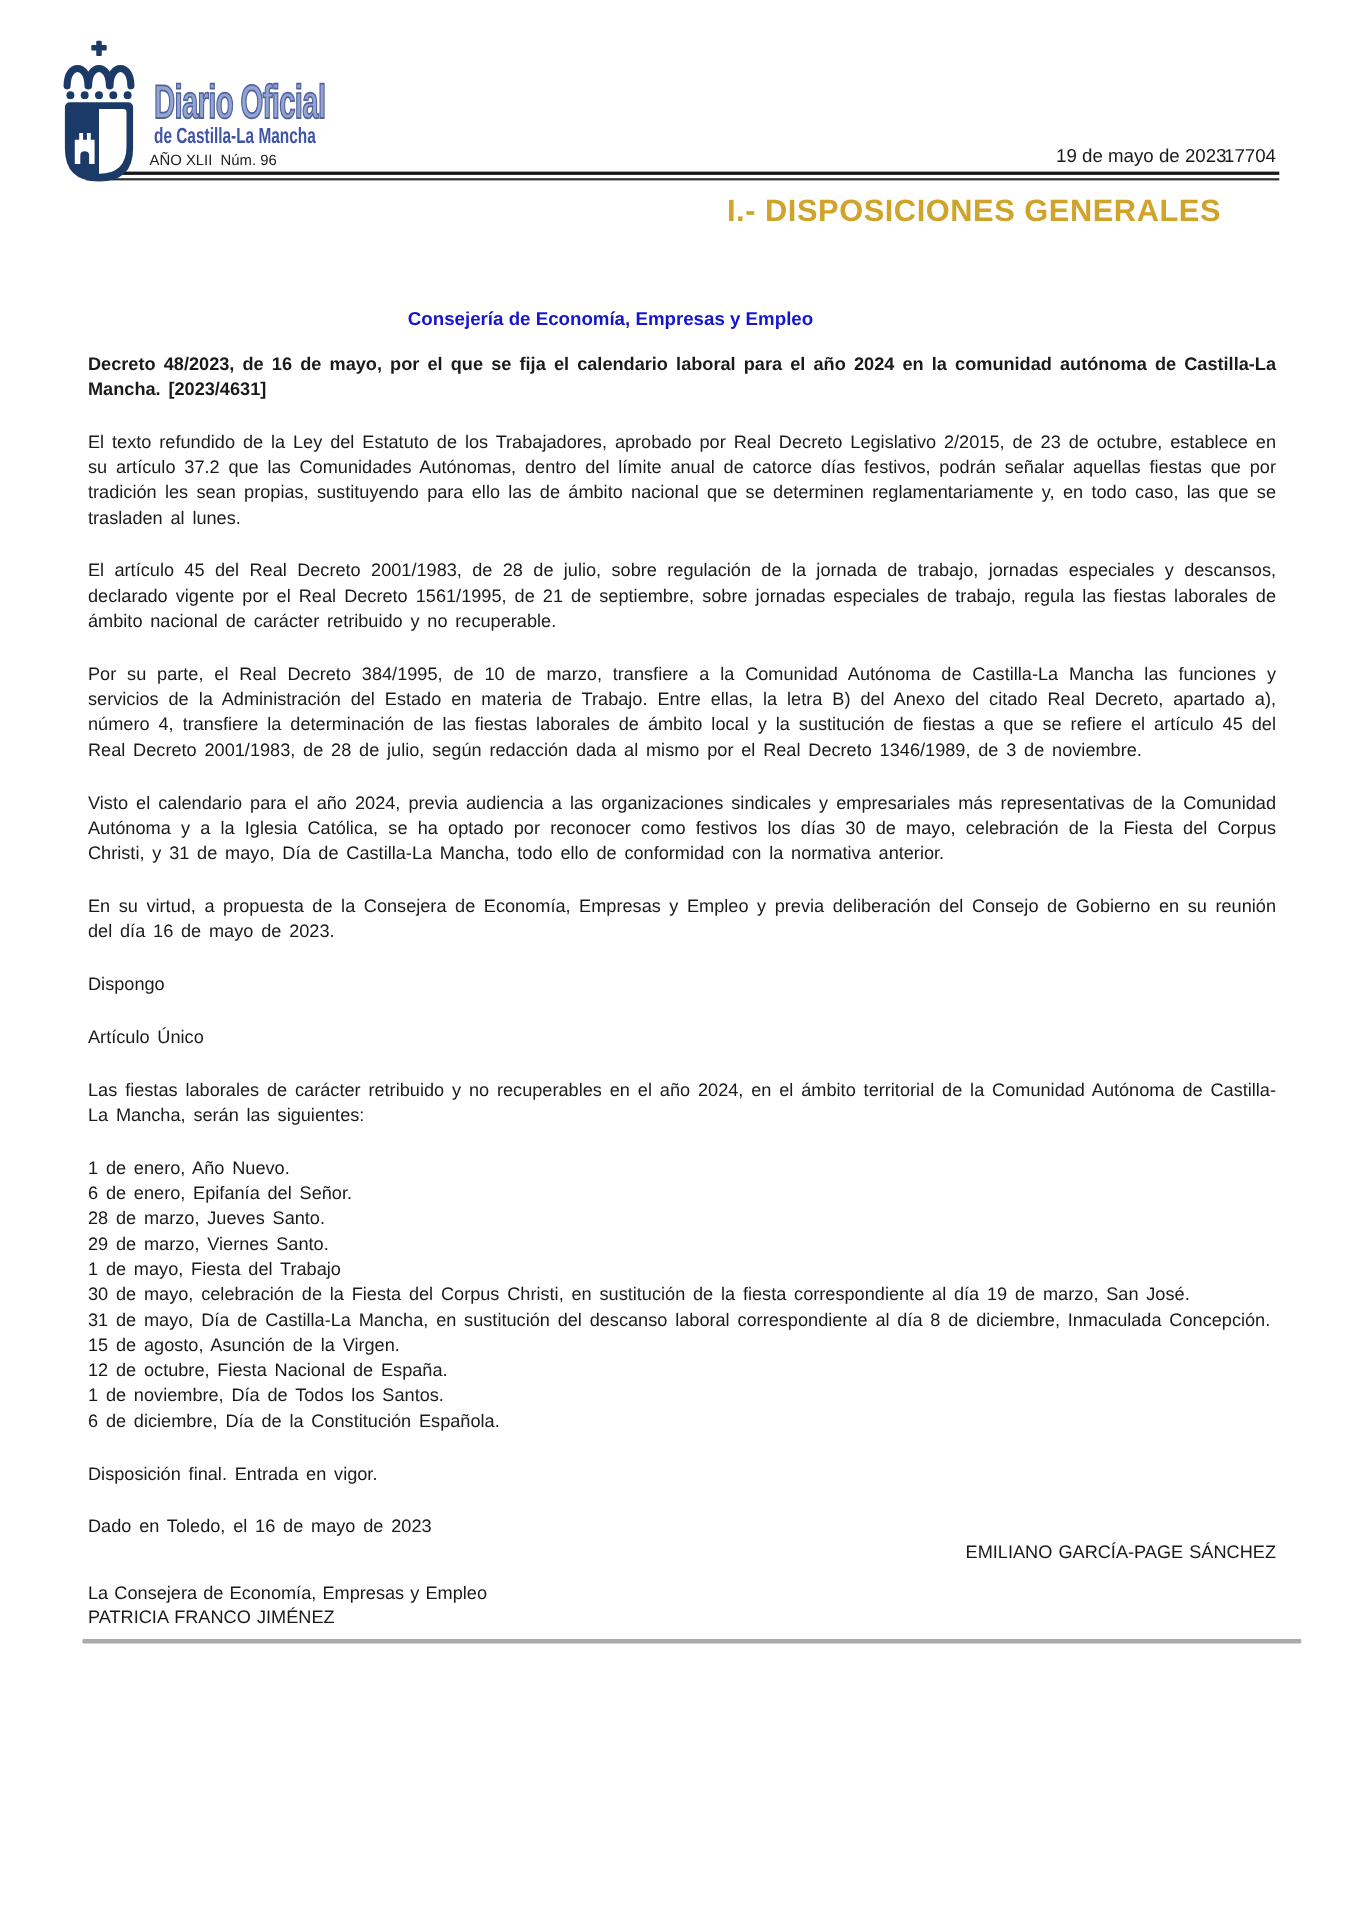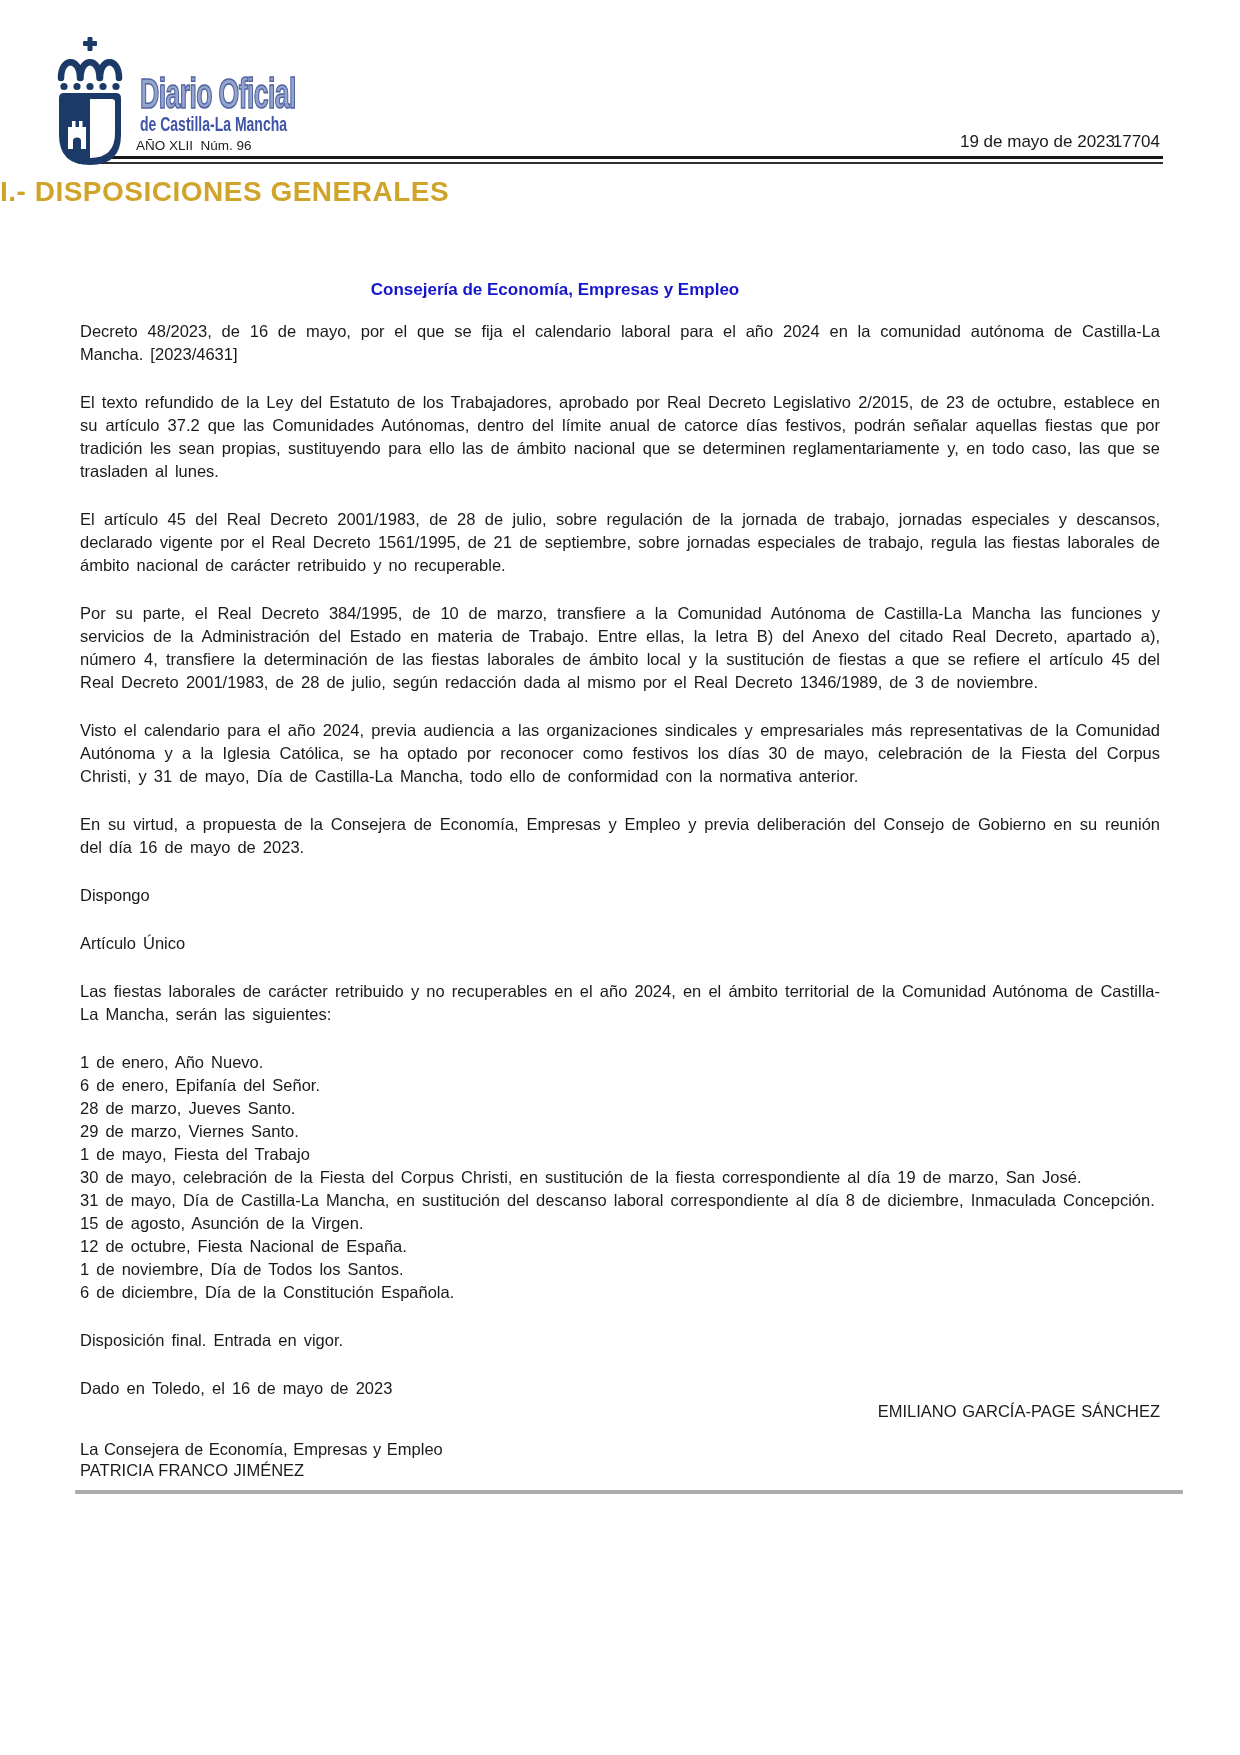--- a/index.html
+++ b/index.html
@@ -21,29 +21,29 @@
   }
   .edition{position:absolute;left:136px;top:138px;font-size:13.5px;color:#222;white-space:pre}
   .issue-date{position:absolute;left:0;top:132px;width:1115px;text-align:right;font-size:17px}
   .page-num{position:absolute;top:132px;right:80px;font-size:17px}
   .header-rule{
     position:absolute;left:78px;top:156px;width:1085px;height:8px;box-sizing:border-box;
     border-top:3px solid #171717;border-bottom:2px solid #2e2e2e;
   }
   
   .section-title{
-    margin:8px 0 12px;width:1110px;text-align:left;
+    margin:8px 0 12px;width:1110px;text-align:right;
     font-size:28px;font-weight:bold;color:#d0a42b;letter-spacing:.5px;line-height:1.15;
   }
   .department{
     width:1110px;text-align:center;font-size:17px;font-weight:bold;color:#1515ce;margin-top:72px;
   }
   
   .content{margin:20px 80px 0;font-size:16.5px;line-height:23px;text-align:justify;word-spacing:2.5px}
-  .decree{font-weight:normal;margin:0 0 25px}
+  .decree{font-weight:bold;margin:0 0 25px}
   .para{margin:0 0 25px}
   .h-list{margin:0 0 25px}
   .h-line{margin:0}
   .dated{margin:0}
   .sig-right{text-align:right;line-height:21.5px;margin:1px 0 0;word-spacing:1px}
   .sig-left{line-height:21.5px;margin:16px 0 4px;word-spacing:1px}
   .footer-rule{margin:8px 0 0 -5px;width:1108px;height:4px;background:#ababab;border-radius:1px}
 </style>
 </head>
 <body>

